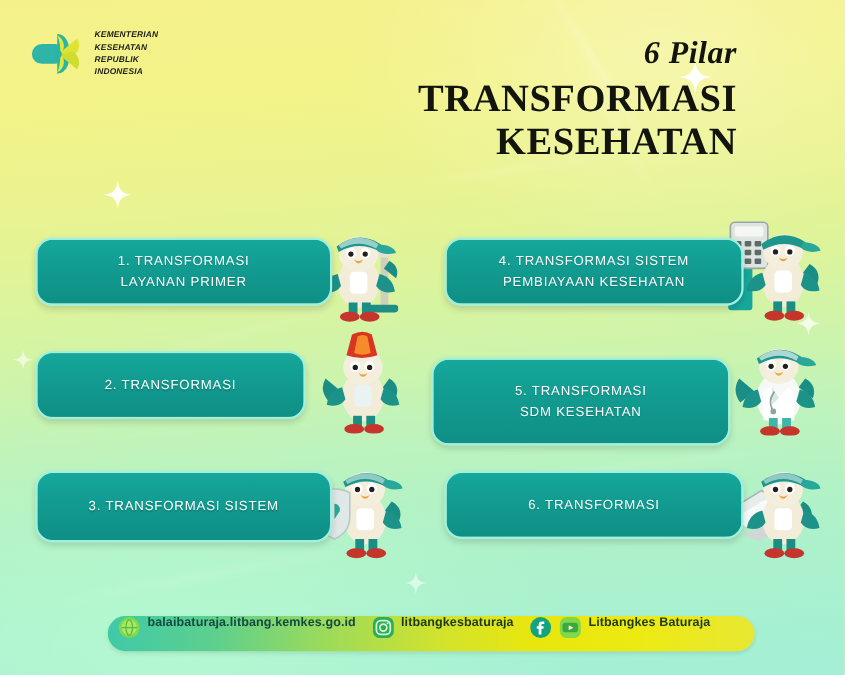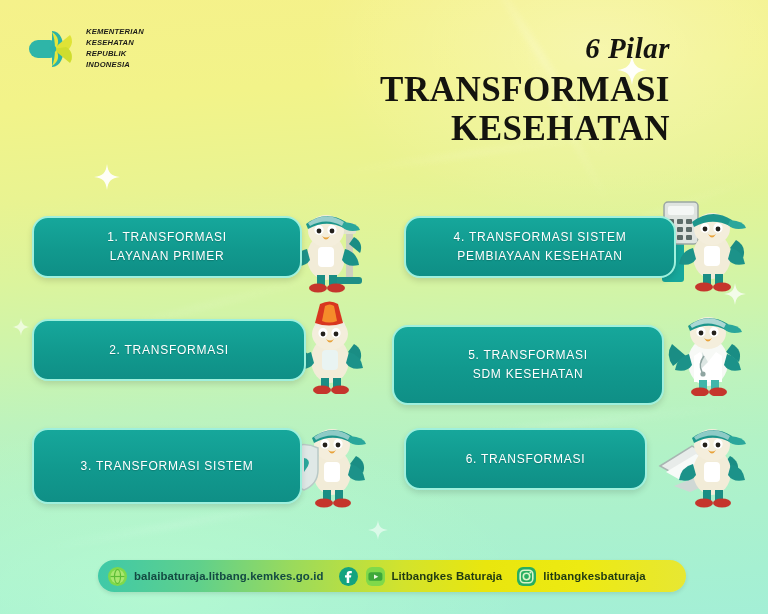--- a/index.html
+++ b/index.html
@@ -73,21 +73,21 @@
   .mascot svg{display:block;}
 
   
   #footer-bar{
     position:absolute;left:98px;top:560px;width:588px;height:32px;
     border-radius:16px;
     background:linear-gradient(90deg,#3fc9a8 0%,#5fd08c 17%,#9ada5c 33%,#d3e32c 52%,#e9e60e 66%,#edea12 82%,#e7e733 100%);
     display:flex;align-items:center;
     box-shadow:0 2px 4px rgba(0,0,0,.10);
   }
-  .fgroup{display:flex;align-items:center;gap:6px;height:100%;}
+  .fgroup{display:flex;gap:6px;height:100%;}
   #fweb{padding-left:9px;}
   #fsoc{padding-left:14px;}
   #finsta{padding-left:14px;}
   .ficon{width:21px;height:21px;flex:0 0 auto;}
   .ficon svg{display:block;}
   .ftext{font-size:11.4px;font-weight:bold;color:#1f3a12;letter-spacing:.1px;white-space:nowrap;}
   #fweb .ftext{color:#134a42;}
 </style>
 </head>
 <body>
@@ -322,90 +322,90 @@
     </svg>
   </div>
 
   <div class="pill" style="left:32px;top:216px;width:270px;height:62px;">
     <div class="pill-label">
       <span>1. TRANSFORMASI</span>
       <span class="l2">LAYANAN PRIMER</span>
     </div>
   </div>
 
-  <div class="pill" style="left:32px;top:319px;width:274px;height:62px;text-align:center;">
+  <div class="pill" style="left:32px;top:319px;width:246px;height:62px;text-align:center;">
     <div class="pill-label">
       <span>2. TRANSFORMASI</span>
     </div>
   </div>
 
-  <div class="pill" style="left:32px;top:428px;width:270px;height:76px;">
+  <div class="pill" style="left:32px;top:428px;width:270px;height:65px;">
     <div class="pill-label">
       <span>3. TRANSFORMASI SISTEM</span>
     </div>
   </div>
 
   <div class="pill" style="left:404px;top:216px;width:272px;height:62px;">
     <div class="pill-label">
       <span>4. TRANSFORMASI SISTEM</span>
       <span class="l2">PEMBIAYAAN KESEHATAN</span>
     </div>
   </div>
 
   <div class="pill" style="left:392px;top:325px;width:272px;height:80px;">
     <div class="pill-label">
       <span>5. TRANSFORMASI</span>
       <span class="l2">SDM KESEHATAN</span>
     </div>
   </div>
 
-  <div class="pill" style="left:404px;top:428px;width:243px;height:62px;">
+  <div class="pill" style="left:404px;top:428px;width:272px;height:62px;">
     <div class="pill-label">
       <span>6. TRANSFORMASI</span>
     </div>
   </div>
 
   <div id="footer-bar">
 
     <div class="fgroup" id="fweb">
       <span class="ficon">
         <svg width="21" height="21" viewBox="0 0 21 21">
           <circle cx="10.5" cy="10.5" r="9.5" fill="#7fd94a"></circle>
           <circle cx="10.5" cy="10.5" r="7" fill="#a9e76f"></circle>
           <ellipse cx="10.5" cy="10.5" rx="3" ry="7" fill="none" stroke="#5cbd35" stroke-width="1.2"></ellipse>
           <path d="M3.5 10.5 h14" stroke="#5cbd35" stroke-width="1.2"></path>
         </svg>
       </span>
       <span class="ftext">balaibaturaja.litbang.kemkes.go.id</span>
+    </div>
+
+    <div class="fgroup" id="finsta">
+      <span class="ficon">
+        <svg width="21" height="21" viewBox="0 0 21 21">
+          <rect x="1" y="1" width="19" height="19" rx="6" fill="#27ae60"></rect>
+          <rect x="4.2" y="4.2" width="12.6" height="12.6" rx="4" fill="none" stroke="#d9f5c8" stroke-width="1.6"></rect>
+          <circle cx="10.5" cy="10.5" r="3.2" fill="none" stroke="#d9f5c8" stroke-width="1.6"></circle>
+          <circle cx="14.4" cy="6.6" r="1" fill="#d9f5c8"></circle>
+        </svg>
+      </span>
+      <span class="ftext">litbangkesbaturaja</span>
     </div>
 
     <div class="fgroup" id="fsoc">
       <span class="ficon">
         <svg width="21" height="21" viewBox="0 0 21 21">
           <circle cx="10.5" cy="10.5" r="9.5" fill="#13a37f"></circle>
           <path d="M12.2 7.2h1.6V4.9h-2.1c-1.9 0-3 1.1-3 3v1.4H7v2.2h1.7v5.4h2.5v-5.4h1.8l.3-2.2h-2.1V8.1c0-.6.3-.9 1-.9z" fill="#ffffff"></path>
         </svg>
       </span>
       <span class="ficon">
         <svg width="21" height="21" viewBox="0 0 21 21">
           <rect x="1" y="1" width="19" height="19" rx="6" fill="#7fd94a"></rect>
           <rect x="3.4" y="6.2" width="14" height="8.6" rx="2.6" fill="#3ea83a"></rect>
           <path d="M9 8.4 l4.3 2.3 l-4.3 2.3 z" fill="#eaf7e4"></path>
         </svg>
       </span>
       <span class="ftext">Litbangkes Baturaja</span>
     </div>
 
-    <div class="fgroup" id="finsta">
-      <span class="ficon">
-        <svg width="21" height="21" viewBox="0 0 21 21">
-          <rect x="1" y="1" width="19" height="19" rx="6" fill="#27ae60"></rect>
-          <rect x="4.2" y="4.2" width="12.6" height="12.6" rx="4" fill="none" stroke="#d9f5c8" stroke-width="1.6"></rect>
-          <circle cx="10.5" cy="10.5" r="3.2" fill="none" stroke="#d9f5c8" stroke-width="1.6"></circle>
-          <circle cx="14.4" cy="6.6" r="1" fill="#d9f5c8"></circle>
-        </svg>
-      </span>
-      <span class="ftext">litbangkesbaturaja</span>
-    </div>
-
   </div>
 
 </div>
 
 </body></html>

